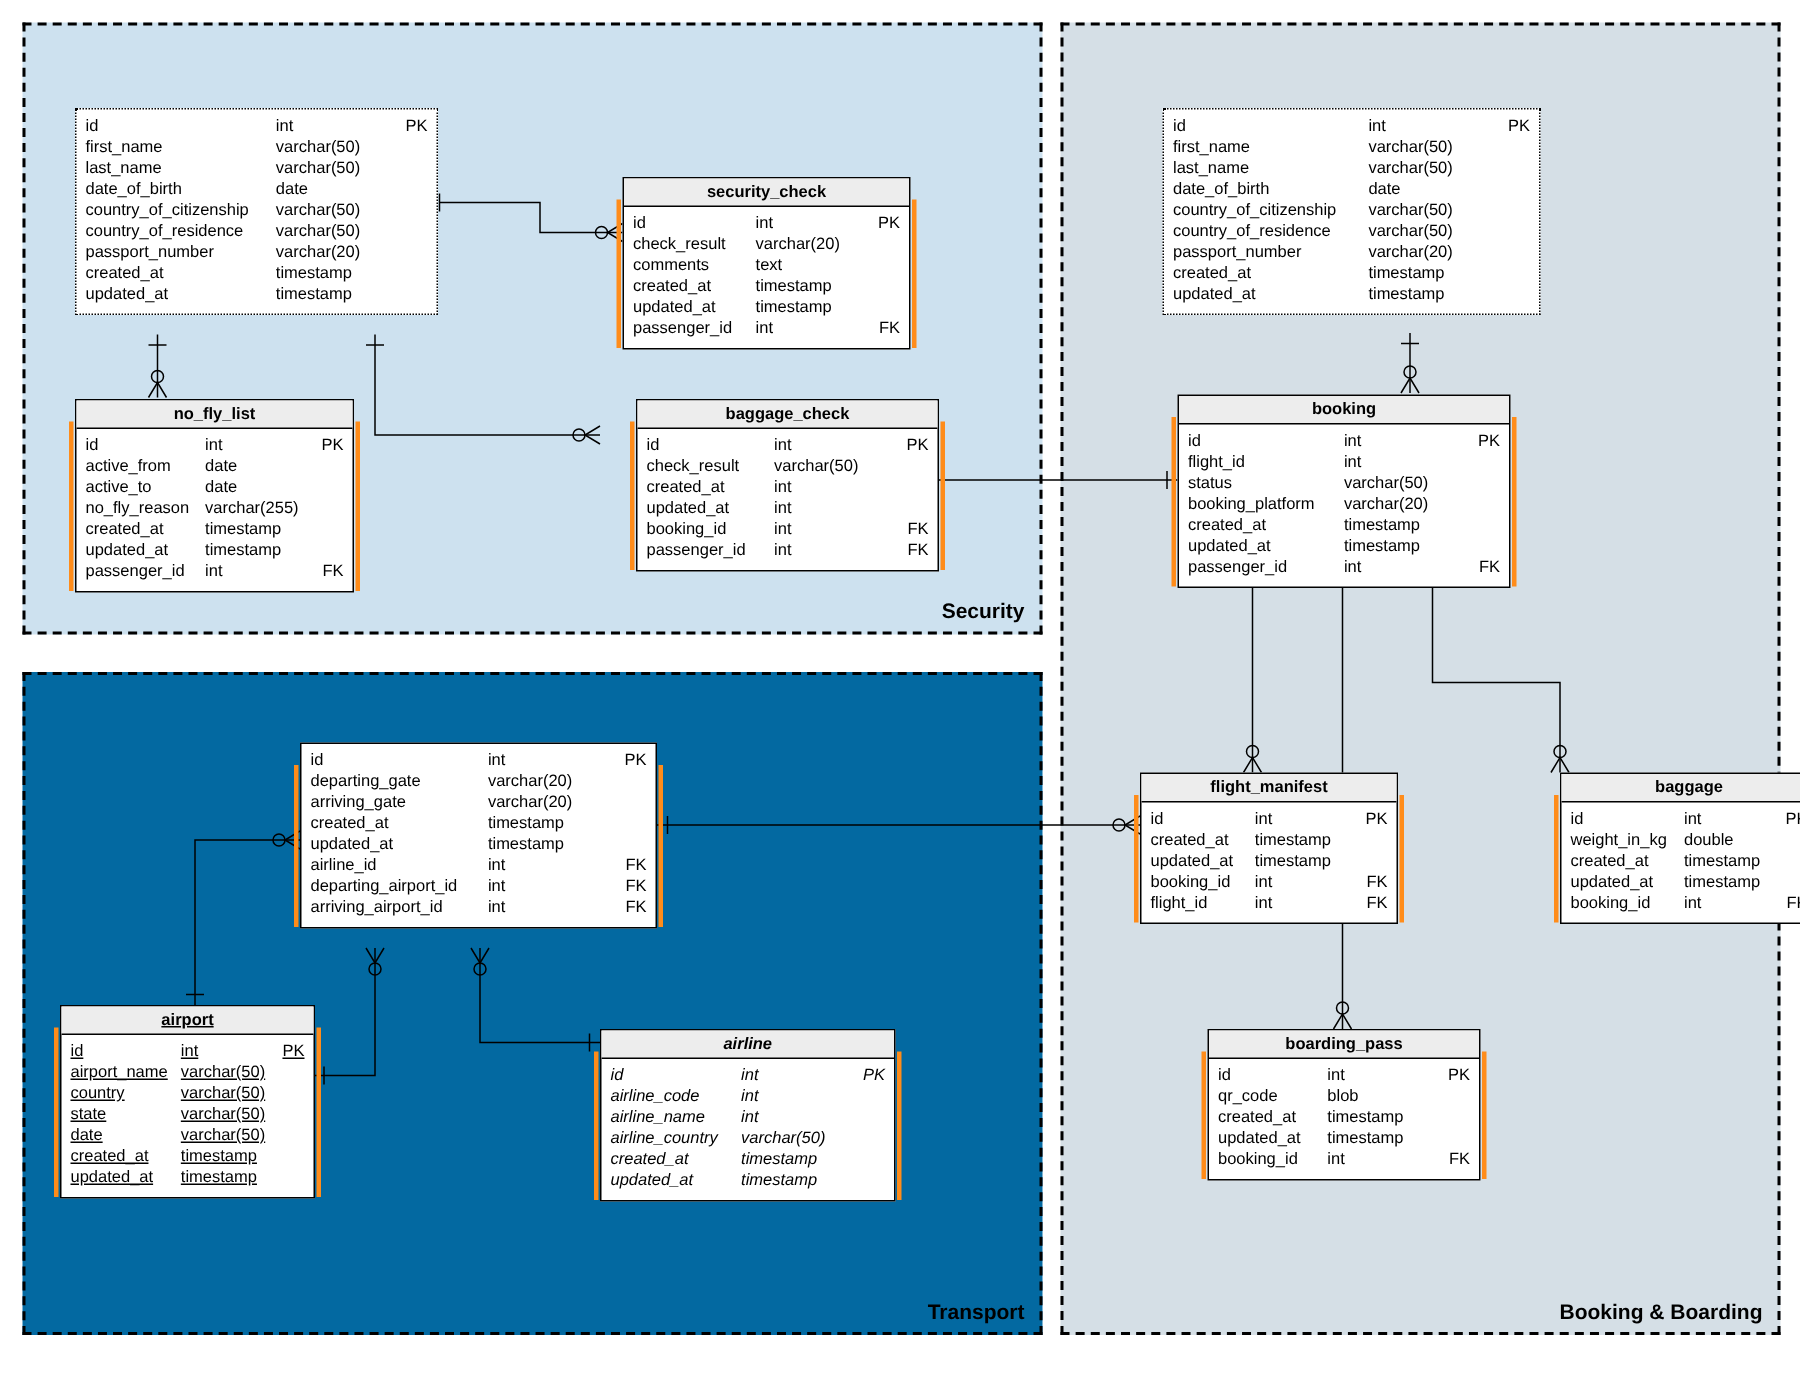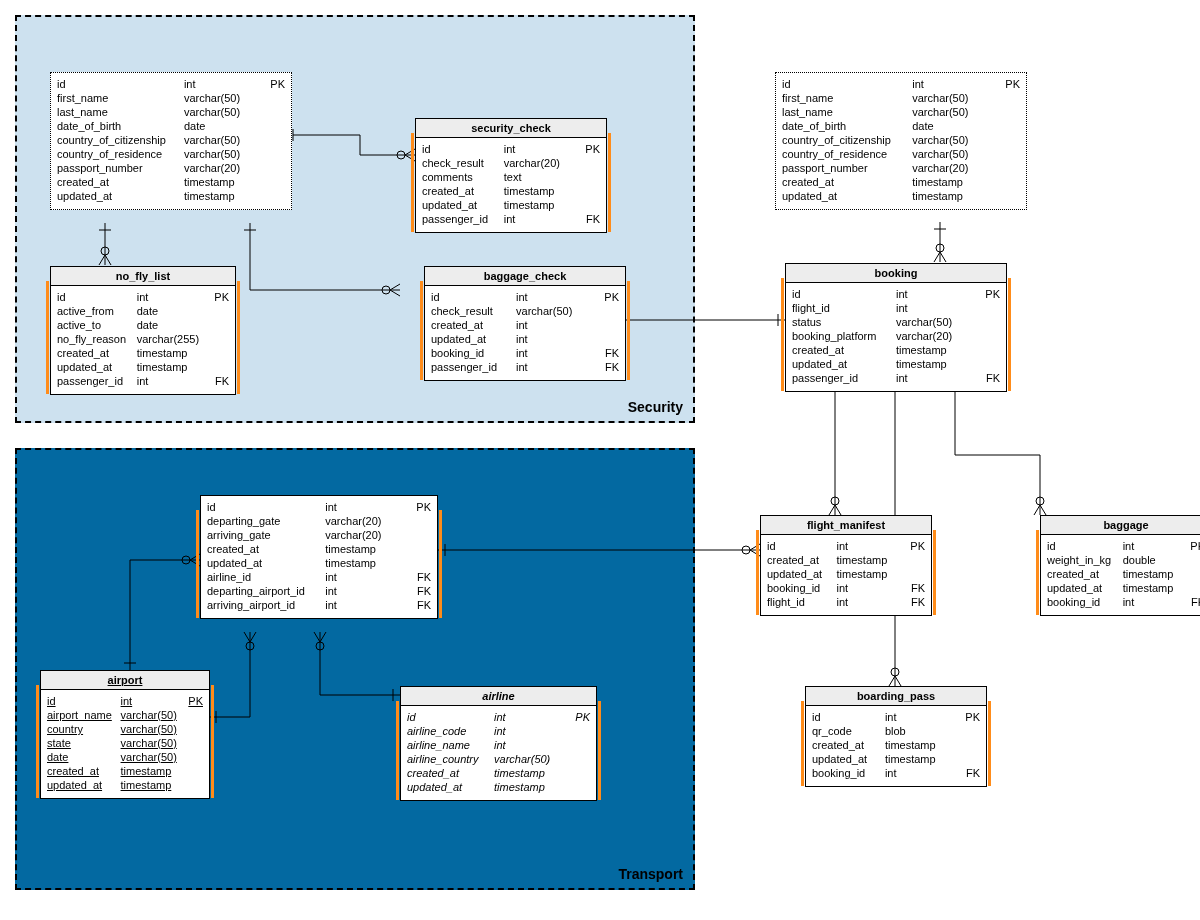--- a/index.html
+++ b/index.html
@@ -23,20 +23,23 @@
 <body>
 
 <div id="stage">
 
   <div class="region blue" style="left:15px; top:15px;  width:676px; height:404px;">
     <span class="region-label">Security</span>
   </div>
   <div class="region green" style="left:15px; top:448px; width:676px; height:438px;">
     <span class="region-label">Transport</span>
   </div>
+  <div class="region blue2" style="left:707px; top:15px;  width:476px; height:871px;">
+    <span class="region-label">Booking &amp; Boarding</span>
+  </div>
 
   <svg class="wires" width="1200" height="920">
 
     <path class="cf" d="M293 135 L360 135 L360 155 L415 155"></path>
     <path class="cf" d="M293 129 L293 141 M300 135 L300 135"></path>
     <path class="cf" d="M415 149 L405 155 L415 161"></path>
       <circle class="cf" cx="401" cy="155" r="4"></circle>
 
     <path class="cf" d="M105 223 L105 265"></path>
     <path class="cf" d="M99 230 L111 230"></path>

